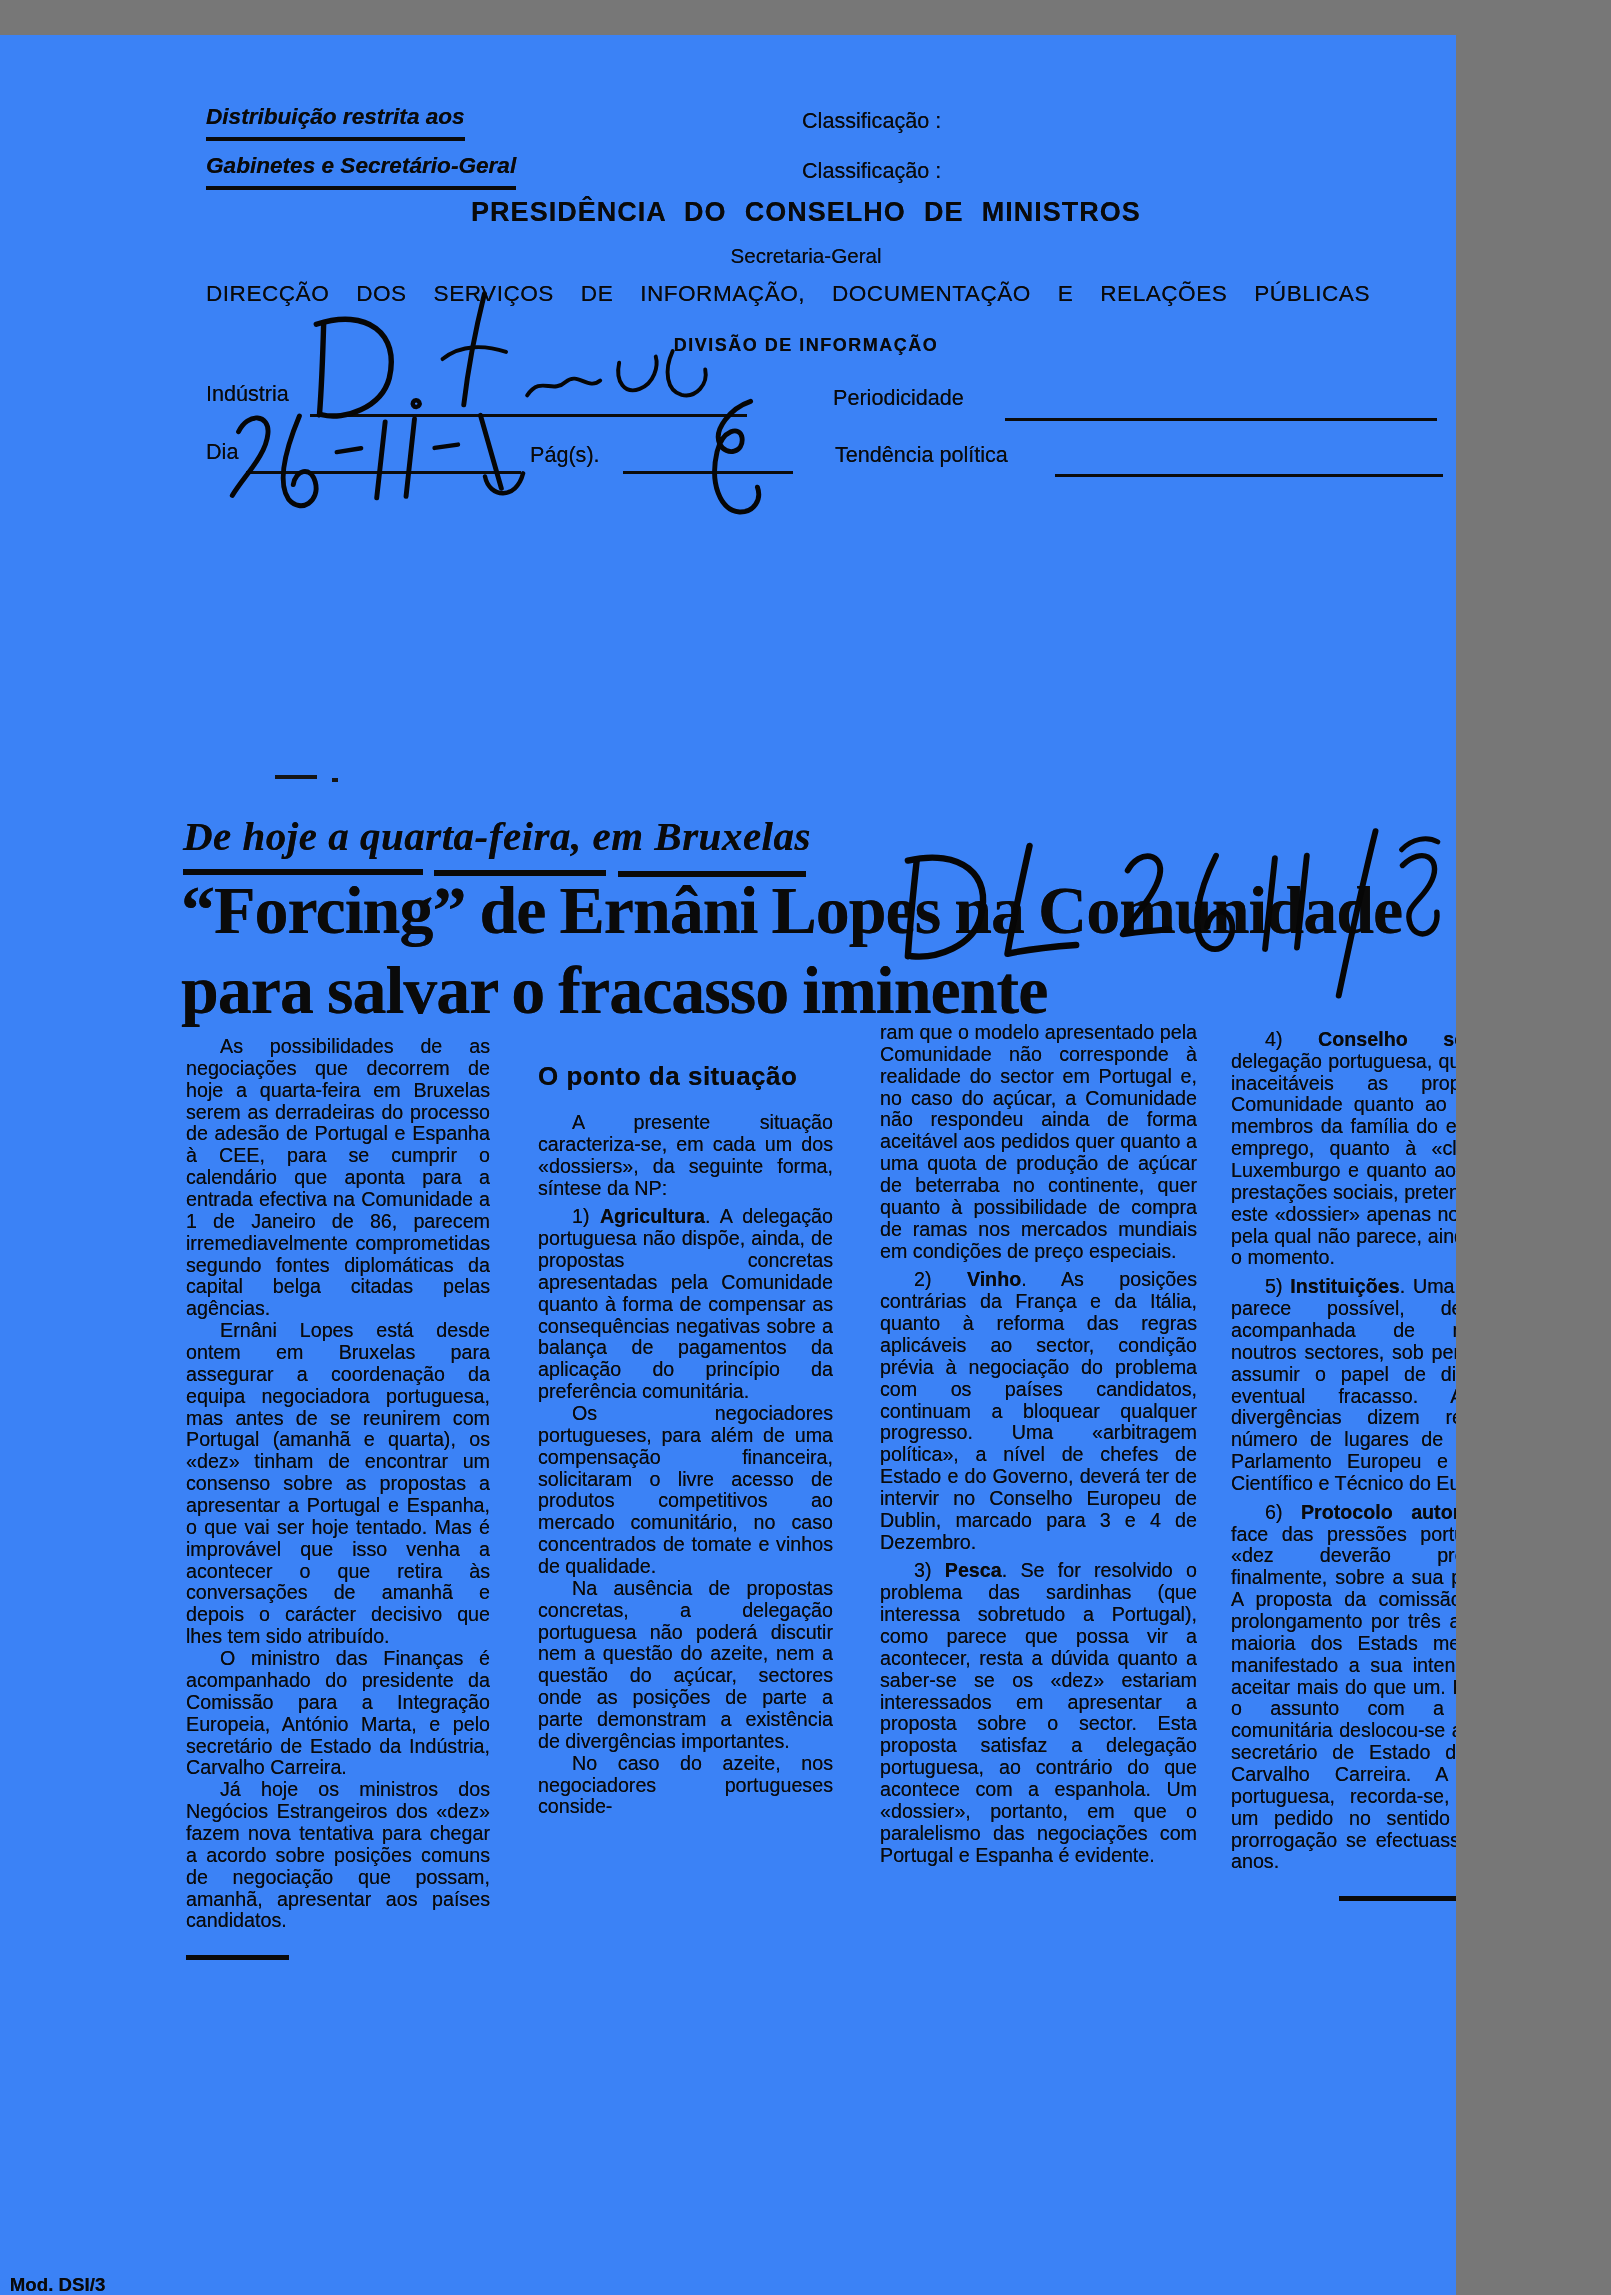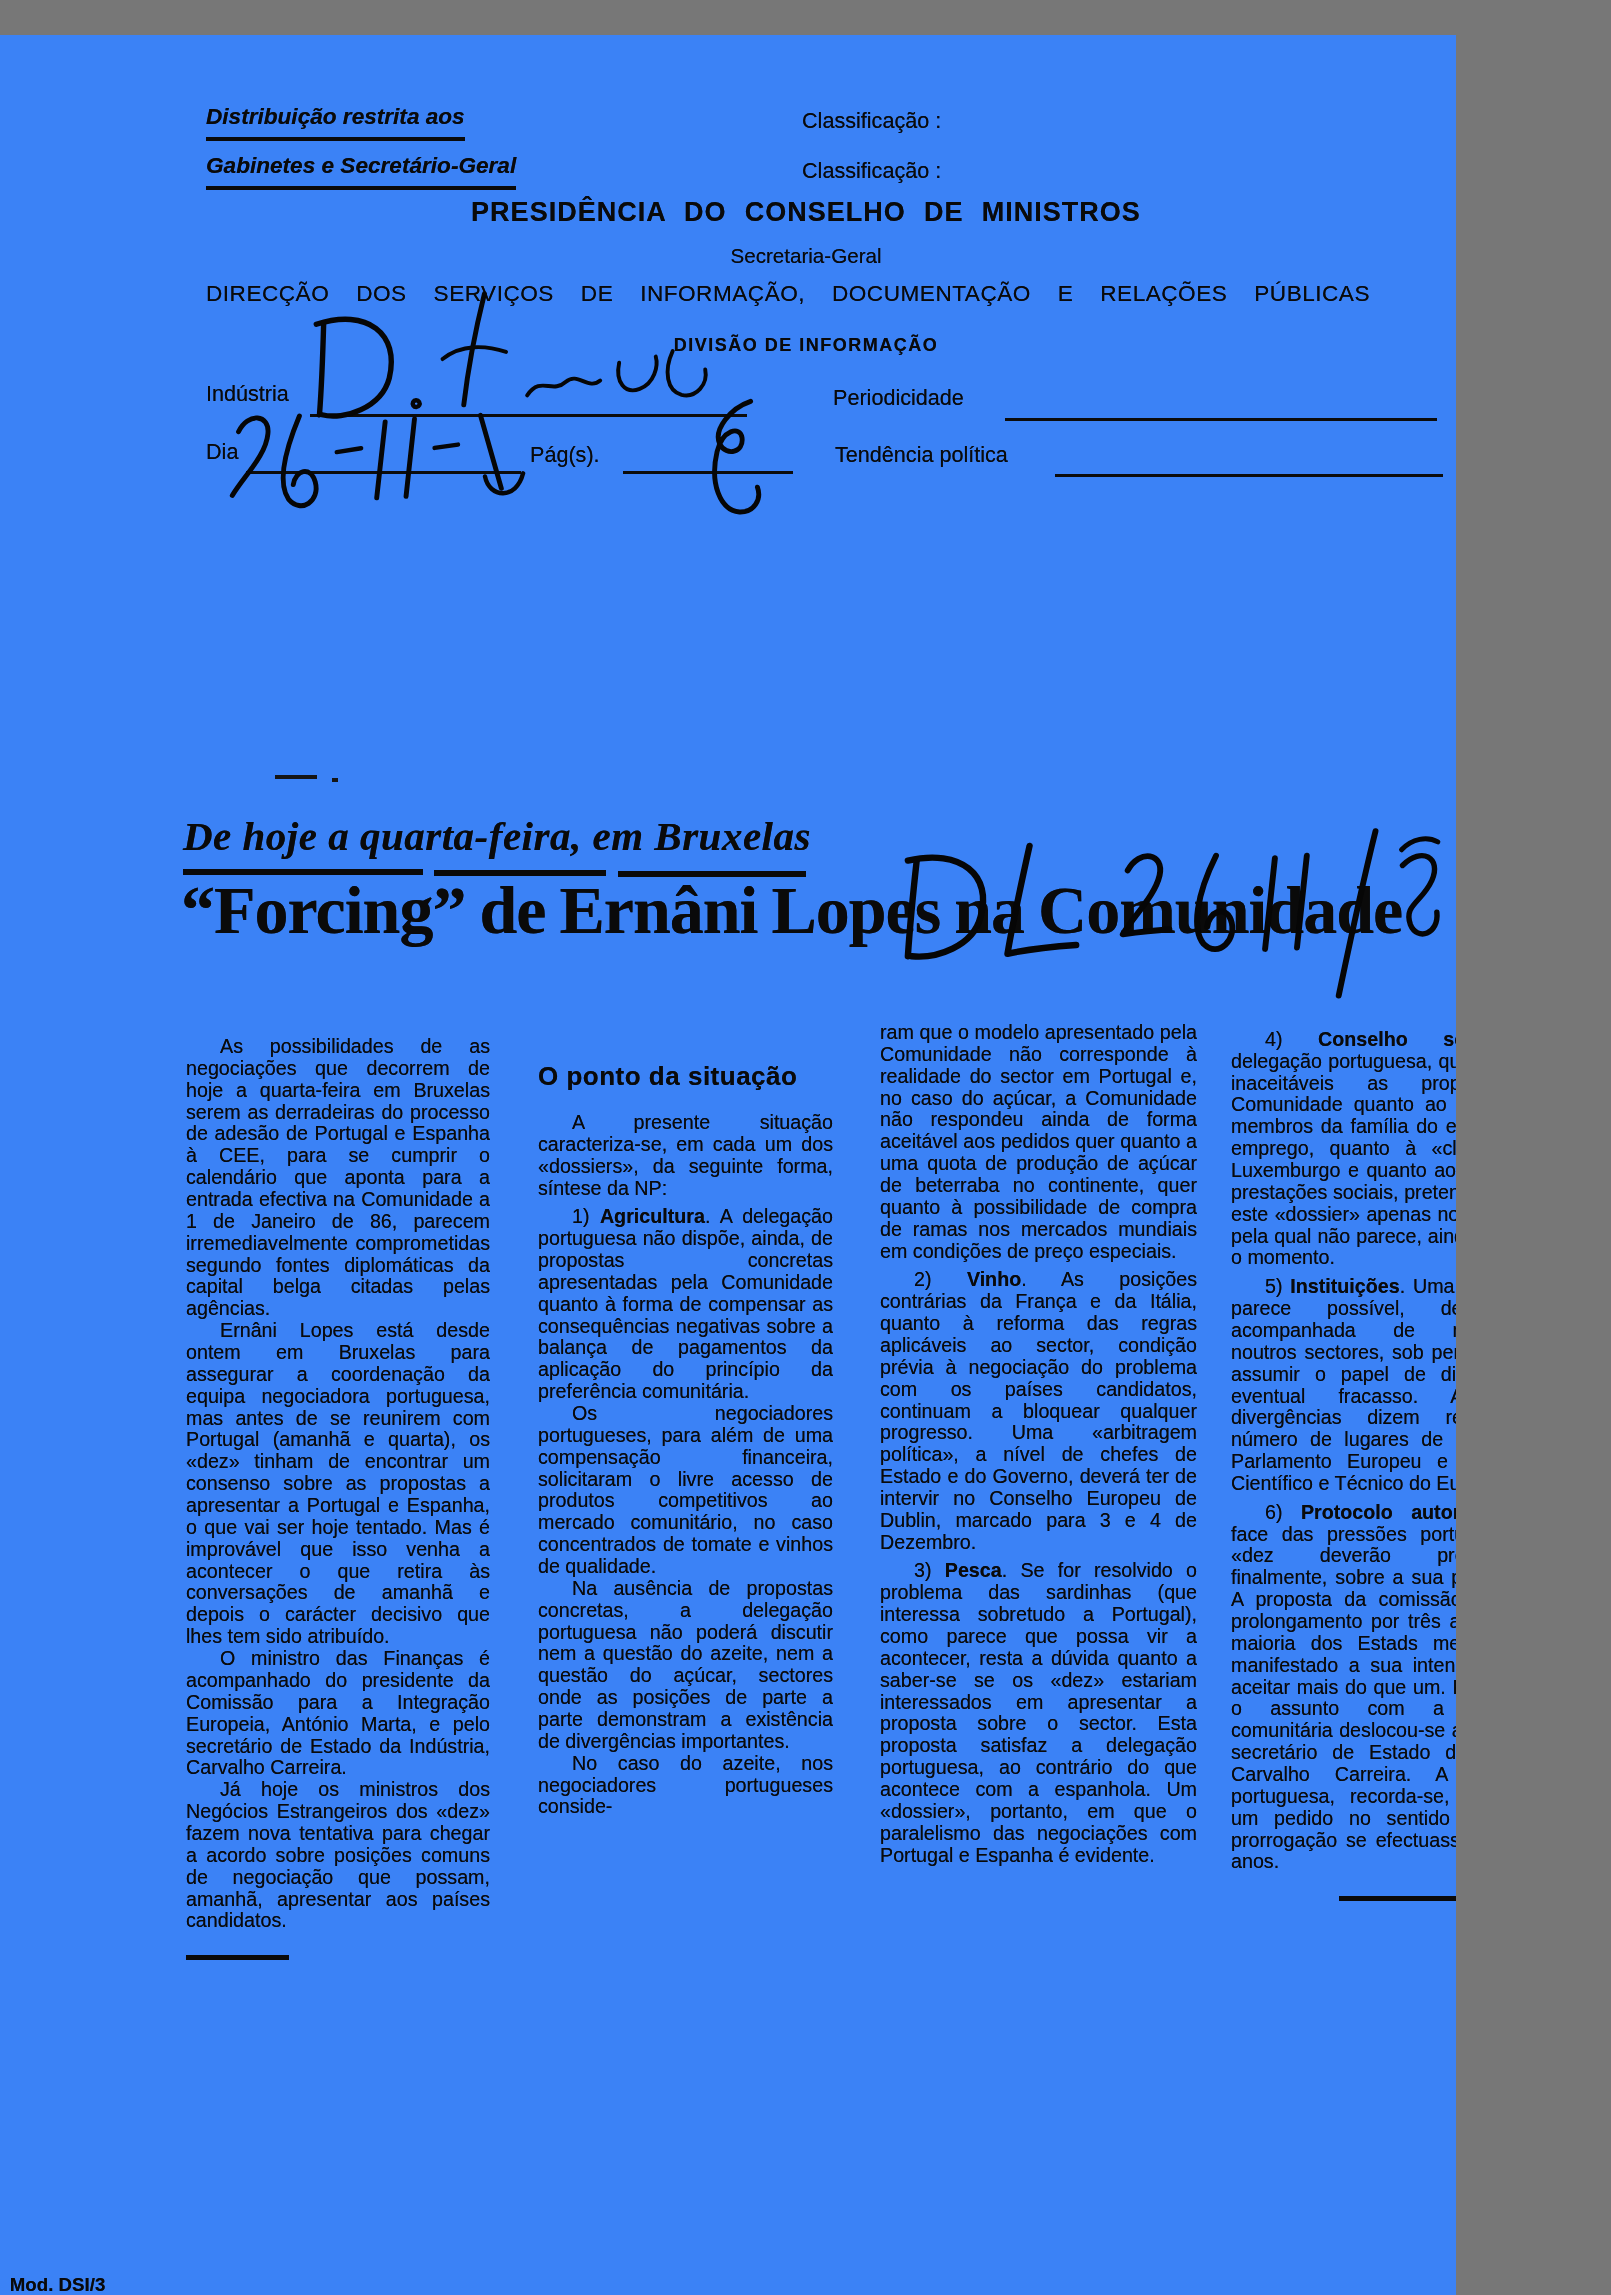--- a/index.html
+++ b/index.html
@@ -112,20 +112,21 @@
 
   <div class="abs tick" style="left:1493px;top:8.8px;width:3.4px;height:14.7px;"></div>
 
   <div class="abs kicker ink" style="left:183px;top:777px;">De hoje a quarta-feira, em Bruxelas</div>
   <div class="abs kick-bar" style="left:183px;top:834px;width:240px;"></div>
   <div class="abs kick-bar" style="left:434px;top:835px;width:172px;"></div>
   <div class="abs kick-bar" style="left:618px;top:836px;width:188px;"></div>
 
   <div class="abs headline ink" style="left:181px;top:835px;">
     <div>“Forcing” de Ernâni Lopes na Comunidade</div>
+    <div>para salvar o fracasso iminente</div>
   </div>
 
   <div class="abs hw" style="left:882px;top:752px;" aria-label="DL 26 11/85 (manuscrito)">
     <svg width="565" height="211" viewBox="0 0 1150 430">
       <path d="M70,150 C60,240 55,300 52,345" stroke-width="13"></path>
       <path d="M52,150 C160,125 225,180 200,265 C185,325 110,350 60,345" stroke-width="13"></path>
       <path d="M300,120 C280,210 265,280 255,340 C300,330 350,325 395,322" stroke-width="13"></path>
       <path d="M500,170 C525,125 575,135 565,180 C556,220 515,260 490,300 C530,295 560,292 585,290" stroke-width="12"></path>
       <path d="M680,140 C640,220 630,290 655,320 C685,350 725,310 710,270 C698,240 665,255 662,285" stroke-width="12"></path>
       <path d="M800,145 L780,330" stroke-width="12"></path>

